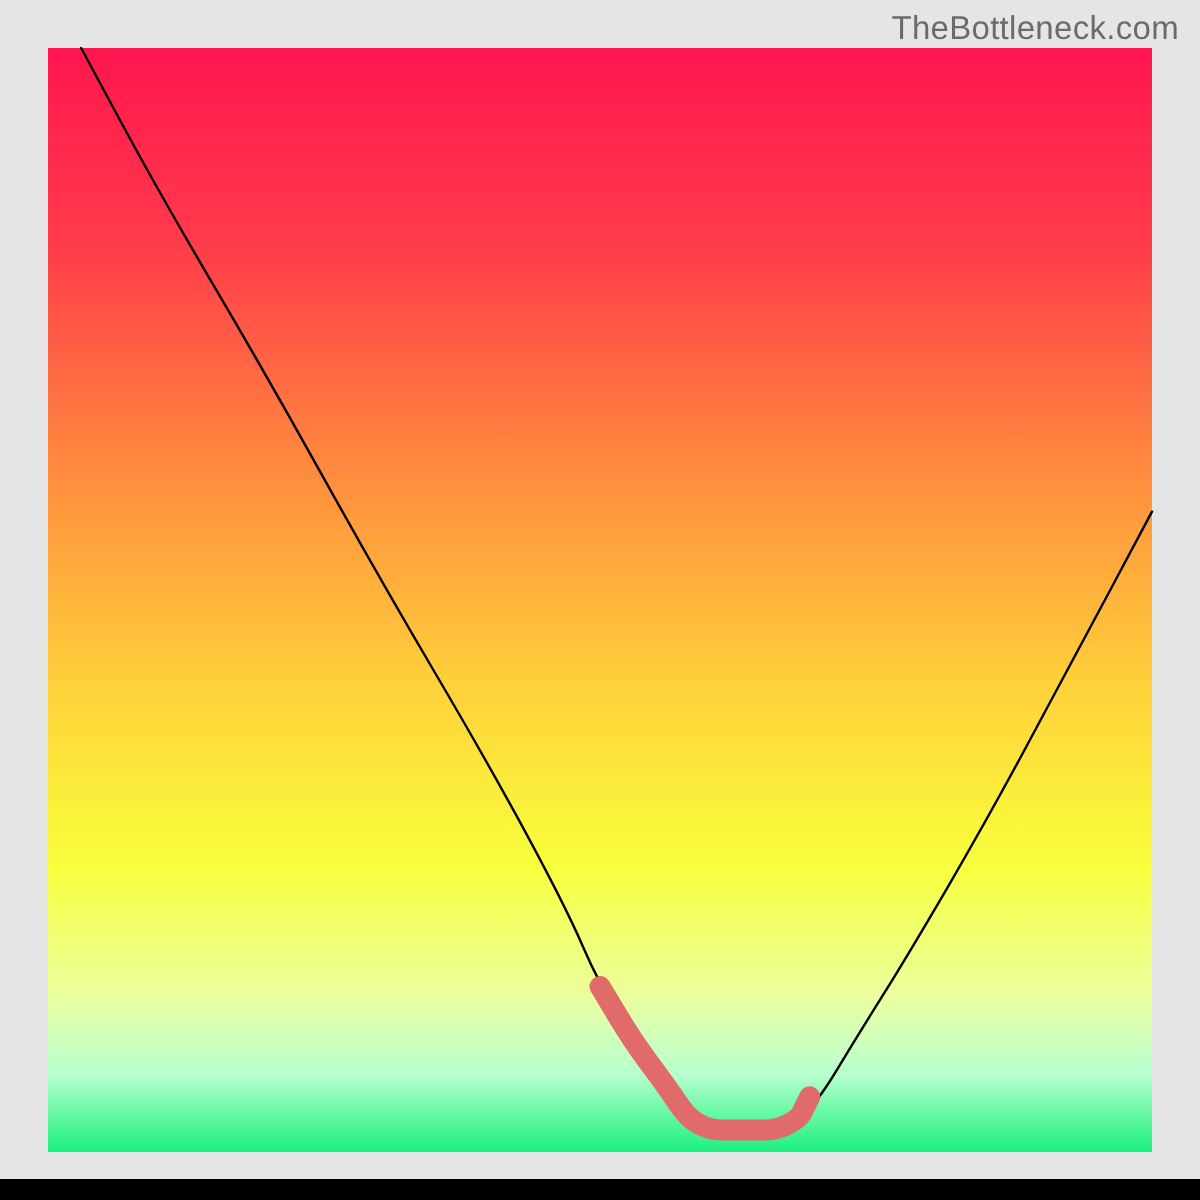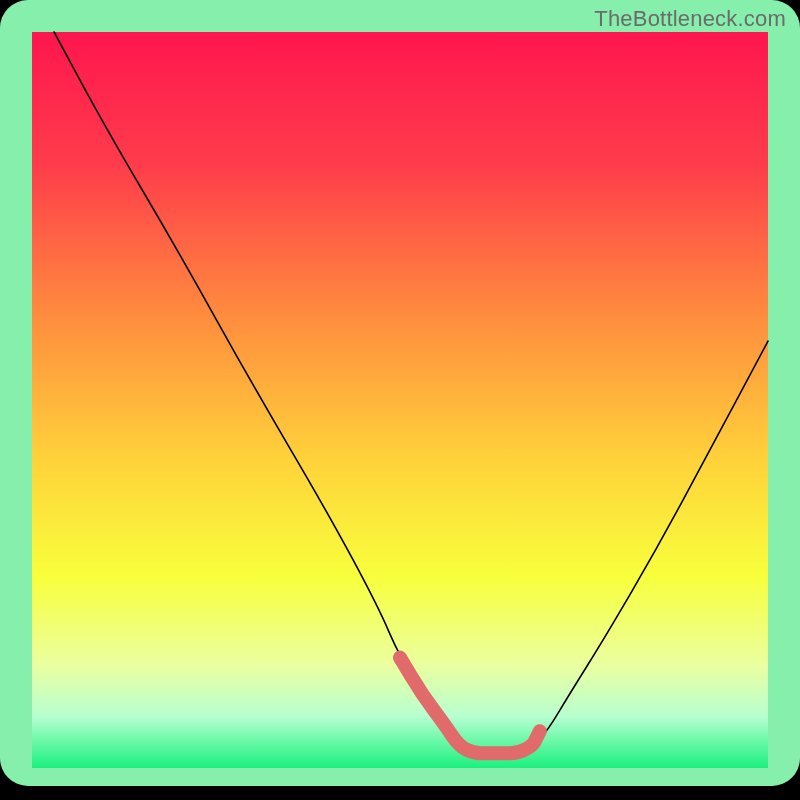--- a/index.html
+++ b/index.html
@@ -9,22 +9,21 @@
     height: 800px;
     background: #000;
     overflow: hidden;
   }
   .frame {
     position: absolute;
     left: 0;
     top: 0;
     width: 800px;
     height: 786px;
-    background: #86efac;
-    border-radius: 28px;
+    background: #e5e5e5;
   }
   .plot {
     position: absolute;
     left: 32px;
     top: 32px;
     width: 736px;
     height: 736px;
     
   }
   .watermark {

